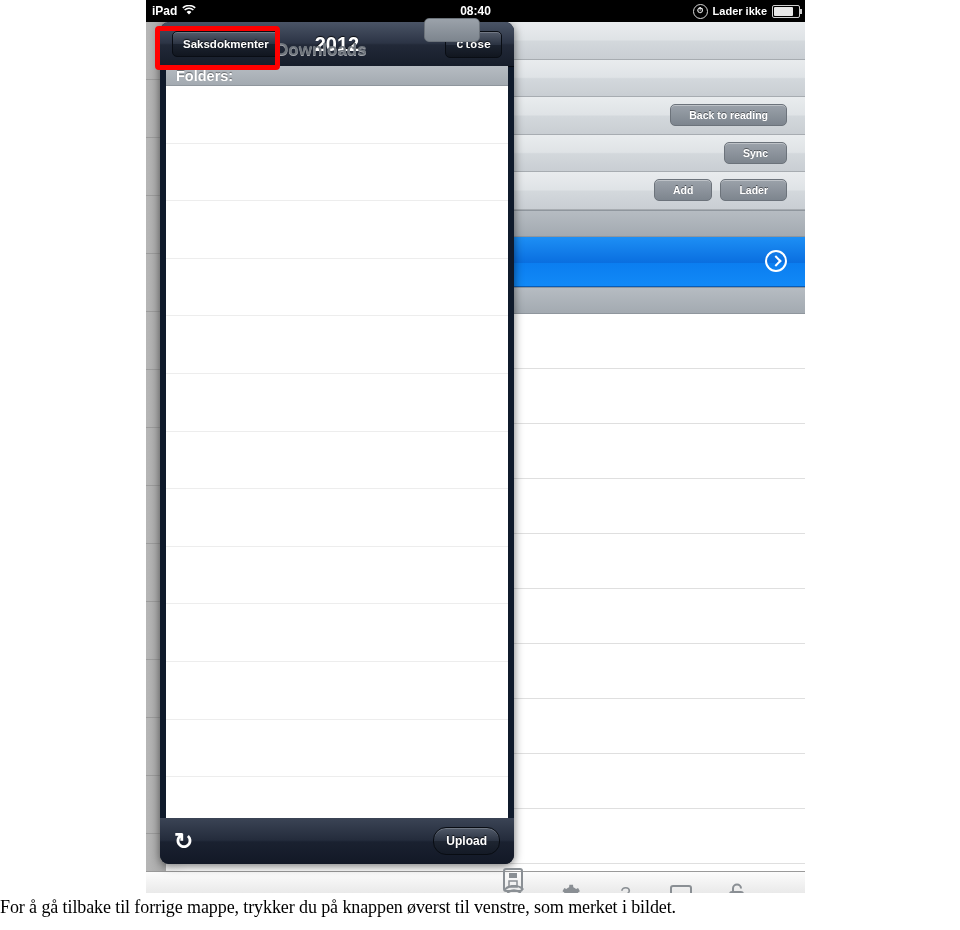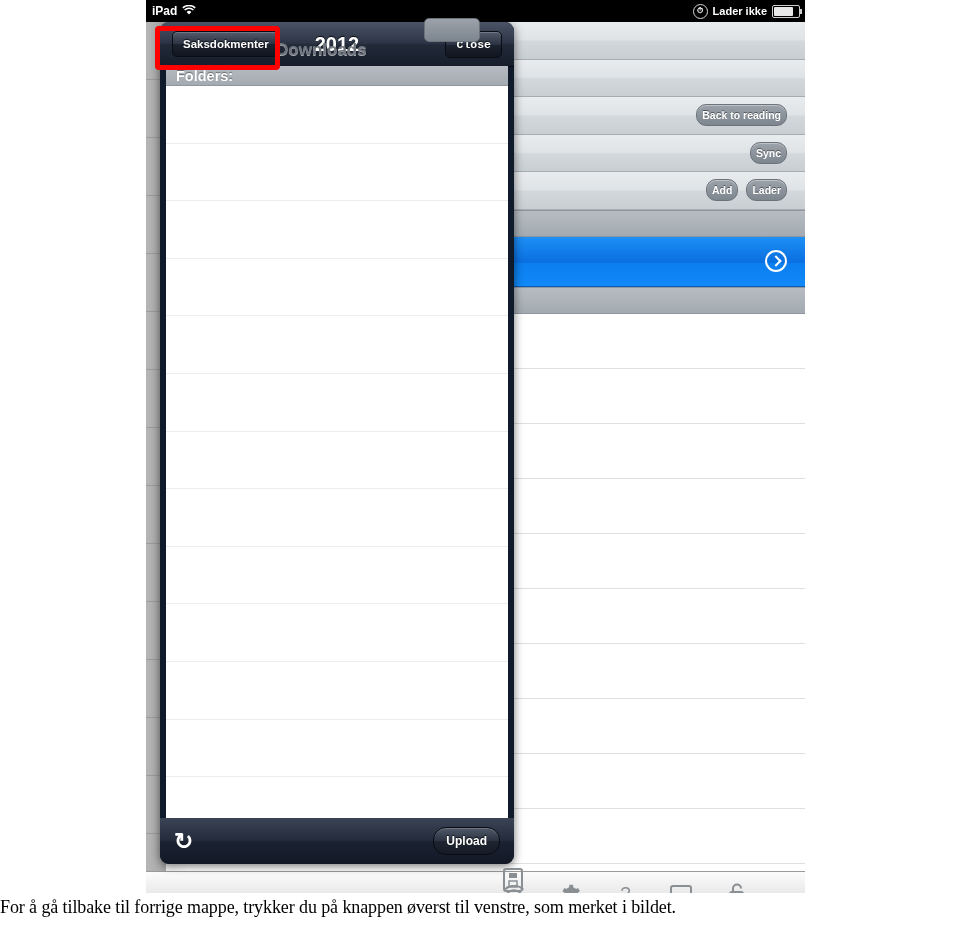--- a/index.html
+++ b/index.html
@@ -141,25 +141,25 @@
   }
   .settings-row .row-label { flex: 1; }
   .settings-row .row-actions {
     display: flex;
     gap: 8px;
     padding-right: 18px;
   }
   .gbtn {
     background: linear-gradient(to bottom,#9ba2aa,#7d858e);
     border: 1px solid #6c737b;
-    border-radius: 10px;
+    border-radius: 5px;
     color: #ffffff;
     font-size: 10.5px;
     font-weight: bold;
-    padding: 4px 5px;
+    padding: 4px 18px;
     text-shadow: 0 -1px 0 rgba(0,0,0,0.45);
     box-shadow: inset 0 1px 0 rgba(255,255,255,0.35);
     white-space: nowrap;
   }
 
   .section-header {
     height: 27px;
     box-sizing: border-box;
     display: flex;
     align-items: center;
@@ -473,20 +473,21 @@
     <div class="status-left">
       <span>iPad</span>
       <span class="wifi-glyph">
         <svg width="14" height="11" viewBox="0 0 14 11">
           <path d="M7 9.6 L4.6 6.9 a3.6 3.6 0 0 1 4.8 0 Z" fill="#ffffff"></path>
           <path d="M2.6 5.0 a6.4 6.4 0 0 1 8.8 0" stroke="#ffffff" stroke-width="1.5" fill="none"></path>
           <path d="M0.8 2.9 a9.2 9.2 0 0 1 12.4 0" stroke="#ffffff" stroke-width="1.5" fill="none"></path>
         </svg>
       </span>
     </div>
+    <div class="status-center">08:40</div>
     <div class="status-right">
       <span class="charge-badge">⏱</span>
       <span>Lader ikke</span>
       <span class="battery-shell">
           <span class="battery-fill"></span>
         </span>
     </div>
   </div>
 
   <div id="settings-app">

